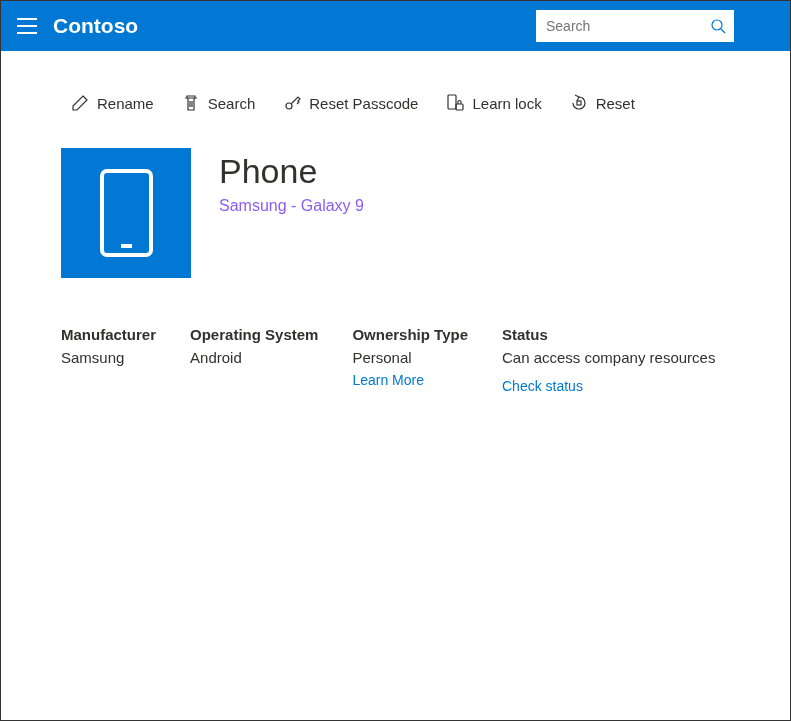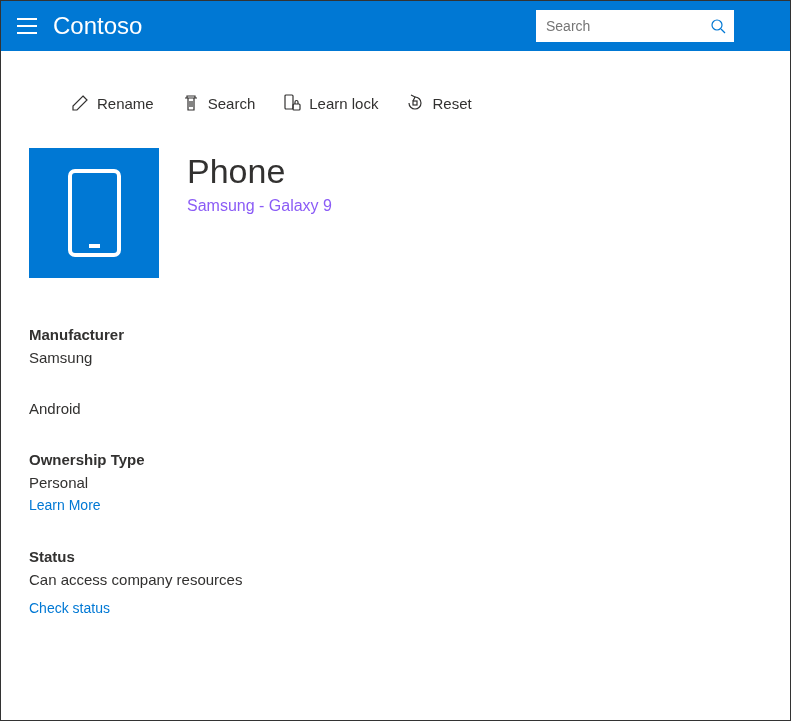--- a/index.html
+++ b/index.html
@@ -33,22 +33,22 @@
       cursor: pointer;
     }
     .hamburger span {
       display: block;
       height: 2px;
       background: #fff;
       width: 20px;
     }
     .brand {
       color: #fff;
-      font-size: 24px;
-      font-weight: 400;
+      font-size: 21px;
+      font-weight: 700;
       flex: 0 0 auto;
     }
     .spacer {
       flex: 1;
     }
     .search-box {
       position: relative;
       width: 198px;
       margin-right: 40px;
     }
@@ -84,21 +84,21 @@
       cursor: pointer;
       color: #323130;
       font-size: 15px;
     }
     .toolbar-item .tb-icon {
       width: 18px;
       height: 18px;
       color: #323130;
     }
     .content {
-      padding: 20px 60px 20px 28px;
+      padding: 20px 60px 20px 60px;
     }
     .device-hero {
       display: flex;
       align-items: flex-start;
       gap: 28px;
       margin-bottom: 48px;
     }
     .device-tile {
       width: 130px;
       height: 130px;
@@ -119,21 +119,21 @@
       color: #323130;
       margin-top: 4px;
     }
     .device-subtitle {
       font-size: 16px;
       color: #8b5cf6;
       margin-top: 6px;
     }
     .details {
       display: flex;
-      flex-direction: column;
+      flex-direction: row;
       gap: 34px;
     }
     .detail-block .label {
       font-size: 15px;
       font-weight: 700;
       color: #323130;
       margin-bottom: 6px;
     }
     .detail-block .value {
       font-size: 15px;
@@ -180,20 +180,27 @@
   <div class="toolbar-item">
     <svg class="tb-icon" viewBox="0 0 18 18" fill="none" stroke="currentColor" stroke-width="1.2">
       <path d="M3 4h12M5 4V2h8v2M6 4v12h6V4"></path>
       <line x1="8" y1="7" x2="8" y2="13"></line>
       <line x1="10" y1="7" x2="10" y2="13"></line>
     </svg>
     <span>Search</span>
   </div>
   <div class="toolbar-item">
     <svg class="tb-icon" viewBox="0 0 18 18" fill="none" stroke="currentColor" stroke-width="1.2">
+      <circle cx="6" cy="12" r="3"></circle>
+      <path d="M8.5 9.5L15 3l2 2-2 2 1 1-2 2"></path>
+    </svg>
+    <span>Reset Passcode</span>
+  </div>
+  <div class="toolbar-item">
+    <svg class="tb-icon" viewBox="0 0 18 18" fill="none" stroke="currentColor" stroke-width="1.2">
       <rect x="2" y="1" width="8" height="14" rx="1"></rect>
       <rect x="10" y="10" width="7" height="6" rx="1"></rect>
       <path d="M12 10V8a1.5 1.5 0 013 0v2"></path>
     </svg>
     <span>Learn lock</span>
   </div>
   <div class="toolbar-item">
     <svg class="tb-icon" viewBox="0 0 18 18" fill="none" stroke="currentColor" stroke-width="1.2">
       <path d="M3 9a6 6 0 106-6"></path>
       <path d="M5 1l4 2-2 4"></path>
@@ -216,20 +223,21 @@
       <div class="device-subtitle">Samsung - Galaxy 9</div>
     </div>
   </div>
 
   <div class="details">
     <div class="detail-block">
       <div class="label">Manufacturer</div>
       <div class="value">Samsung</div>
     </div>
     <div class="detail-block">
+      <div class="label">Operating System</div>
       <div class="value">Android</div>
     </div>
     <div class="detail-block">
       <div class="label">Ownership Type</div>
       <div class="value">Personal</div>
       <div class="link">Learn More</div>
     </div>
     <div class="detail-block">
       <div class="label">Status</div>
       <div class="value">Can access company resources</div>

